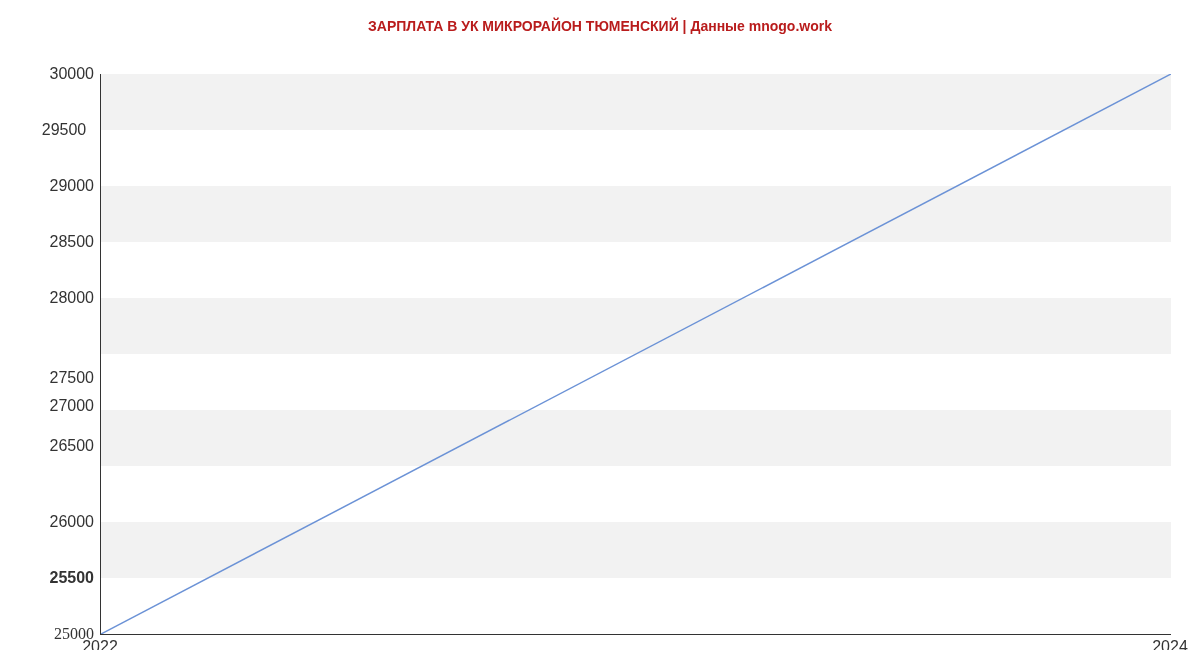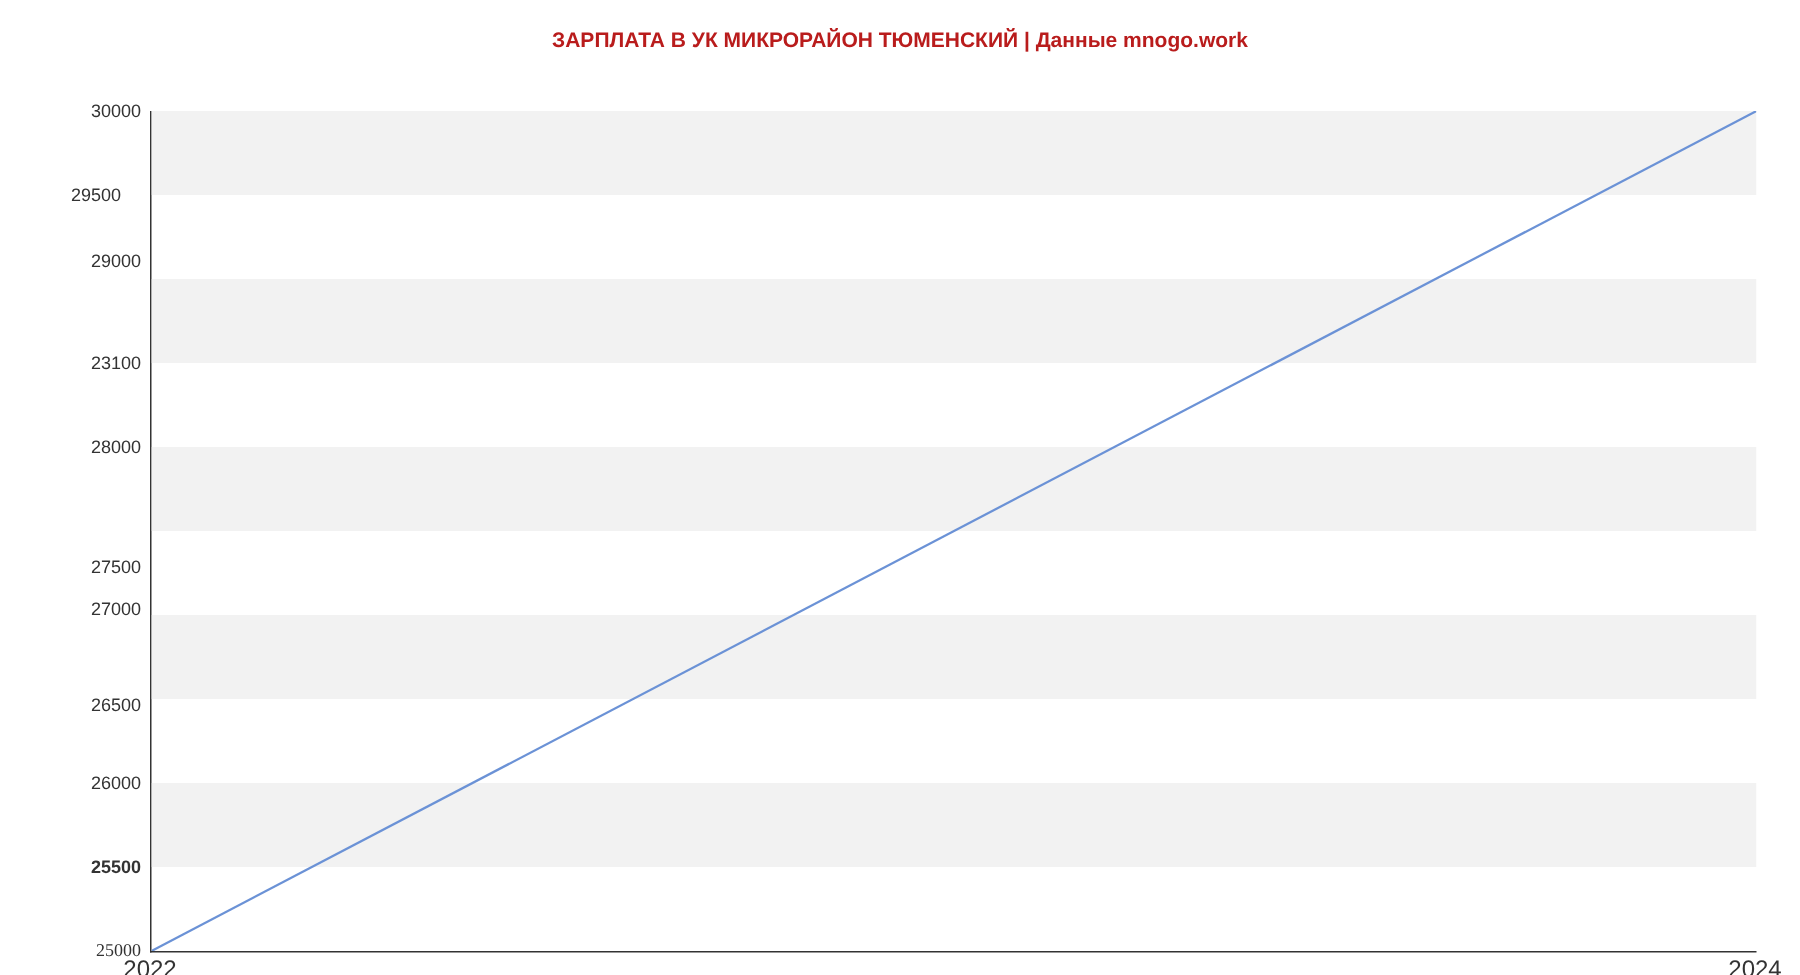--- a/index.html
+++ b/index.html
@@ -36,21 +36,21 @@
   }
   .band {
     position: absolute;
     left: 0;
     width: 100%;
     background: #f2f2f2;
   }
   .y-tick-label {
     position: absolute;
     right: 1106px;
-    font-size: 12px;
+    font-size: 16px;
     color: #333;
     transform: translateY(-50%);
     text-align: right;
     width: 60px;
   }
   .x-tick-label {
     position: absolute;
     top: 604px;
     font-size: 16px;
     color: #333;
@@ -81,23 +81,23 @@
       <div class="band" style="top: 224px; height: 56px;"></div>
       <div class="band" style="top: 336px; height: 56px;"></div>
       <div class="band" style="top: 448px; height: 56px;"></div>
     <svg class="line-layer" id="line-layer" viewBox="0 0 1070 560" preserveAspectRatio="none">
       <polyline id="series-0" class="series-line" points="0,560 1070,0" style="stroke: rgb(107, 146, 214);"></polyline>
     </svg>
   </div>
 <div class="y-tick-label" style="top: 600px; font-family: Liberation Serif, serif;">25000</div>
     <div class="y-tick-label" style="top: 544px; font-weight: bold;">25500</div>
     <div class="y-tick-label" style="top: 488px;">26000</div>
-    <div class="y-tick-label" style="top: 436px;">26500</div>
+    <div class="y-tick-label" style="top: 412px;">26500</div>
     <div class="y-tick-label" style="top: 372px;">27000</div>
     <div class="y-tick-label" style="top: 320px; margin-top: 24px;">27500</div>
     <div class="y-tick-label" style="top: 264px;">28000</div>
-    <div class="y-tick-label" style="top: 208px;">23100</div>
-    <div class="y-tick-label" style="top: 140px;">29000</div>
+    <div class="y-tick-label" style="top: 208px;">28500</div>
+    <div class="y-tick-label" style="top: 152px;">29000</div>
     <div class="y-tick-label" style="top: 96px; text-align: center;">29500</div>
     <div class="y-tick-label" style="top: 40px;">30000</div>
     <div class="x-tick-label" style="left: 100px;">2022</div>
     <div class="x-tick-label" style="left: 1170px;">2024</div>
   </div>
 
 </body></html>

